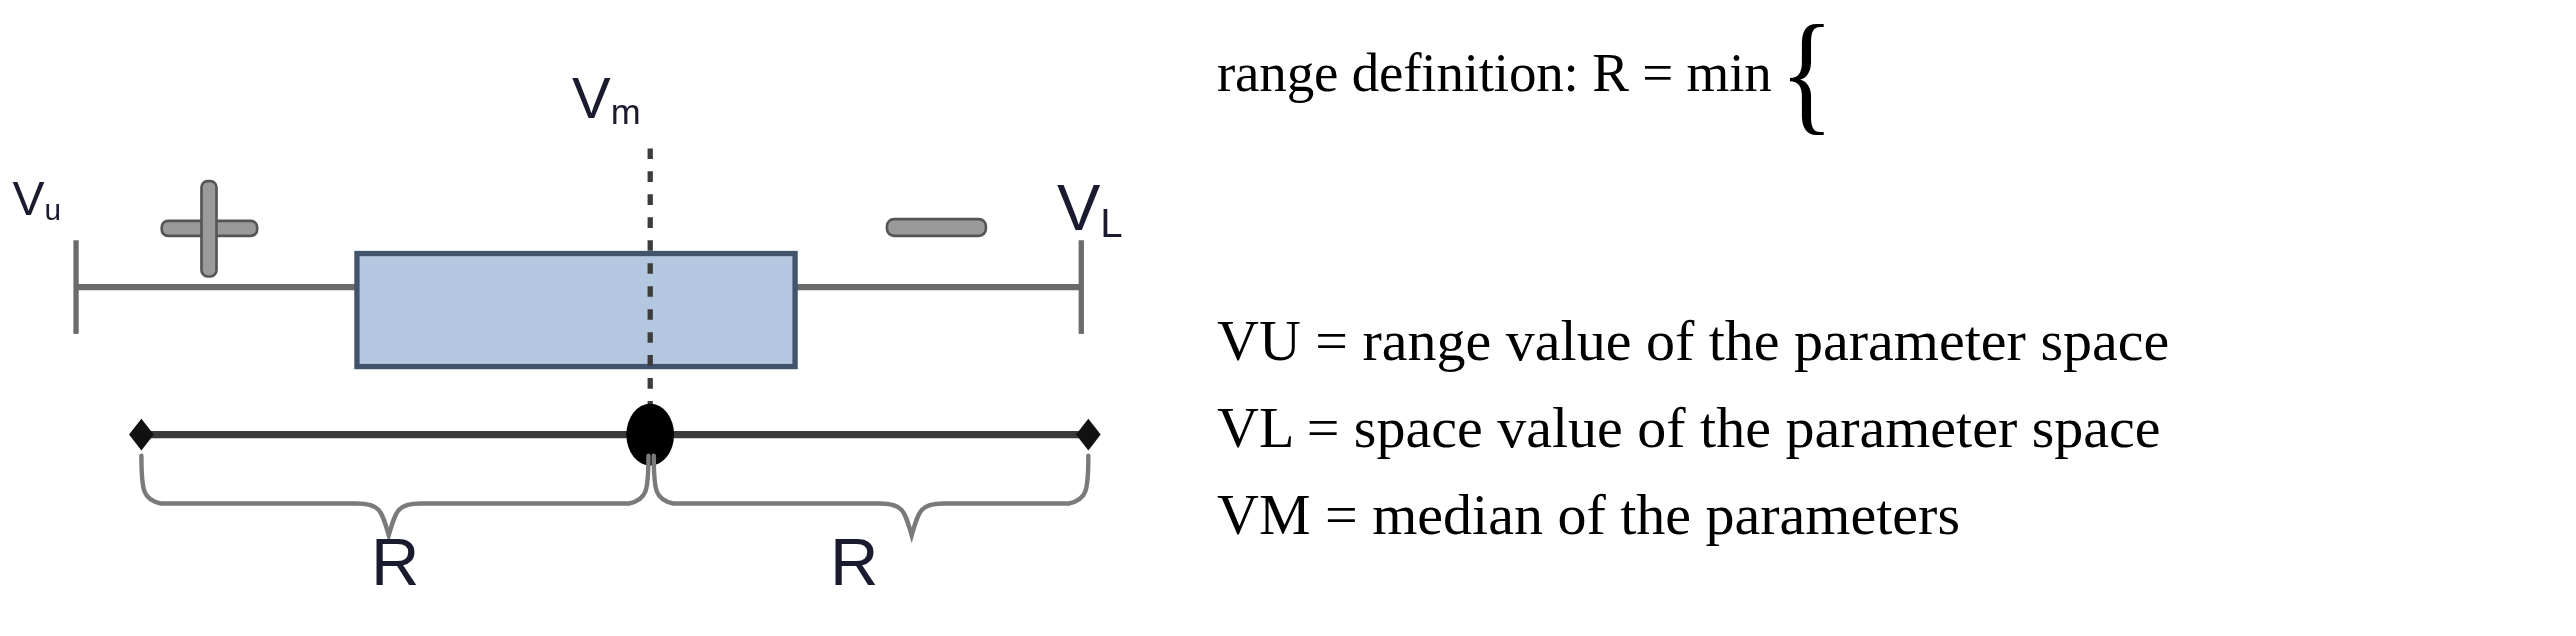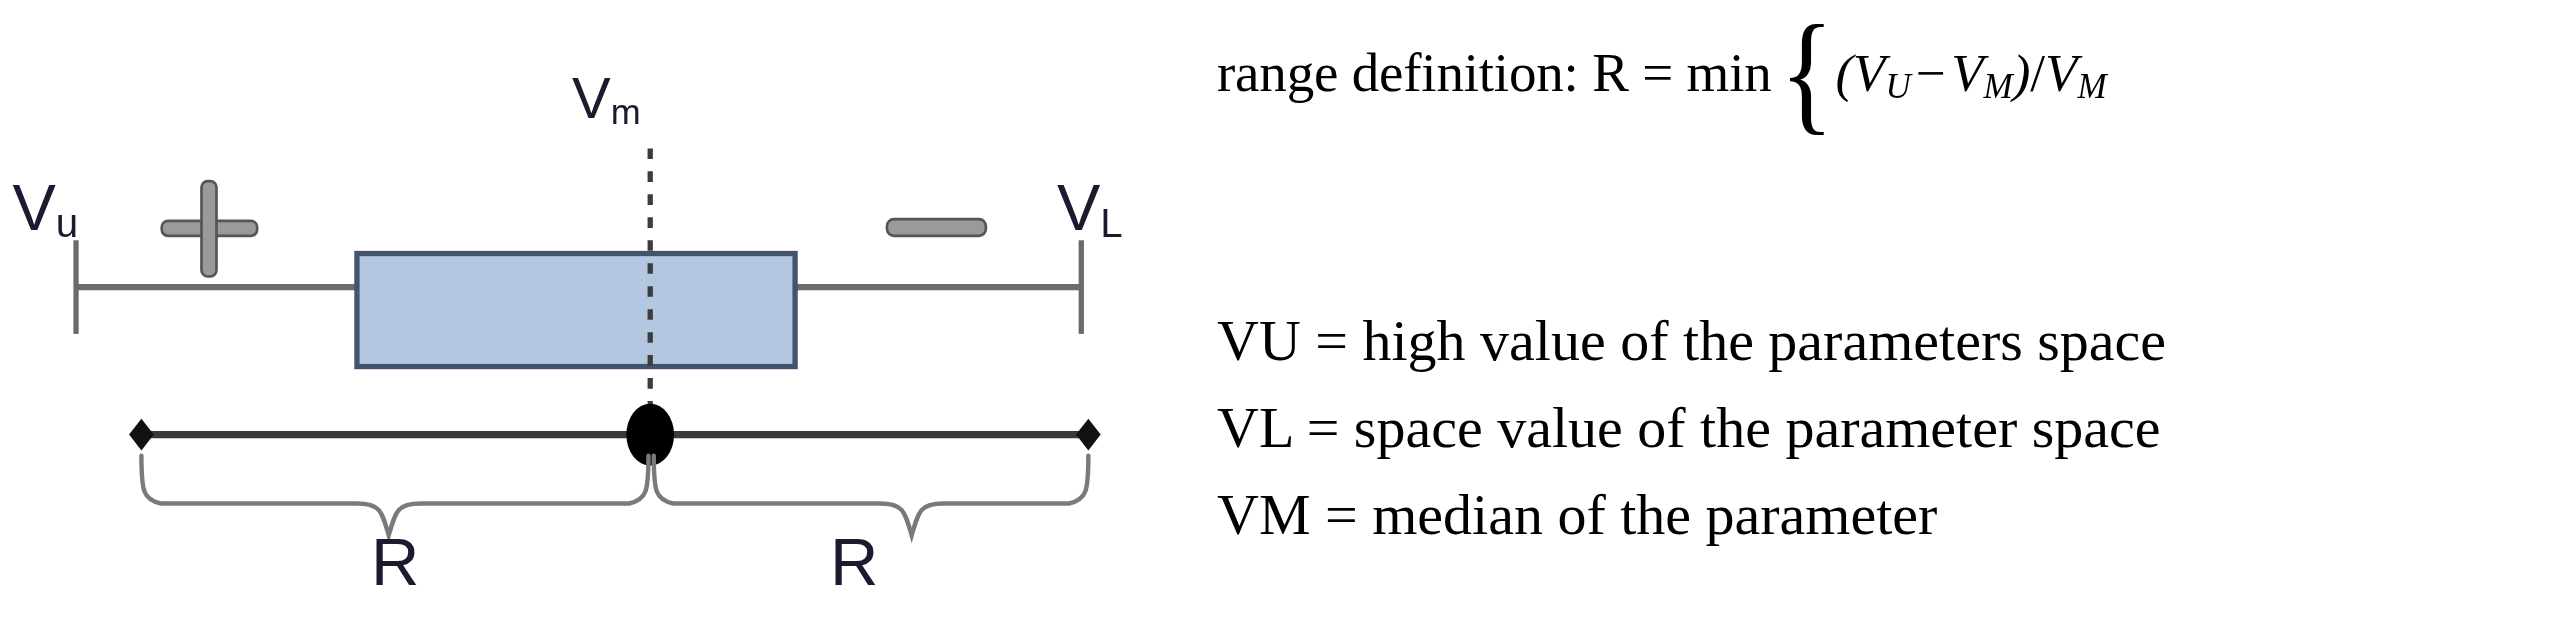--- a/index.html
+++ b/index.html
@@ -45,21 +45,21 @@
     user-select: none;
   }
   .dlabel .sub {
     font-size: 0.62em;
     vertical-align: baseline;
     position: relative;
     top: 0.18em;
     letter-spacing: 0.01em;
   }
 
-  #label-vu { left: 12.4px;  top: 175px; font-size: 65px; }
+  #label-vu { left: 12.4px;  top: 175px; font-size: 48px; }
   #label-vl { left: 1057px; top: 175px; font-size: 65px; }
   #label-vm { left: 572px; top: 69px;  font-size: 58px; }
 
   #label-r-left  { left: 371px; top: 528px; font-size: 67px; font-family: "Liberation Sans", sans-serif; }
   #label-r-right { left: 830px; top: 528px; font-size: 67px; font-family: "Liberation Sans", sans-serif; }
 
   
   #text-panel {
     position: absolute;
     left: 1217px;
@@ -197,25 +197,24 @@
     <div class="dlabel" id="label-r-right">R</div>
   </div>
 
   <div id="text-panel">
 
     <div id="formula-row">
       <span id="formula-lead">range definition:  R = min</span>
       <span id="brace-wrap">
         <span id="brace-glyph">{</span>
         <span id="cases">
-          <span class="case-line"><span>(</span><span>V</span><span class="sub">U</span><span class="op">−</span><span>V</span><span class="sub">M</span><span>)</span><span class="slash">/</span><span>V</span><span class="sub">M</span></span>
         </span>
       </span>
     </div>
 
     <div id="definitions">
-      <div class="def-line">VU = high value of the parameters space</div>
+      <div class="def-line">VU = range value of the parameter space</div>
       <div class="def-line">VL = space value of the parameter space</div>
-      <div class="def-line">VM = median of the parameter</div>
+      <div class="def-line">VM = median of the parameters</div>
     </div>
   </div>
 </div>
 
 
 </body></html>

